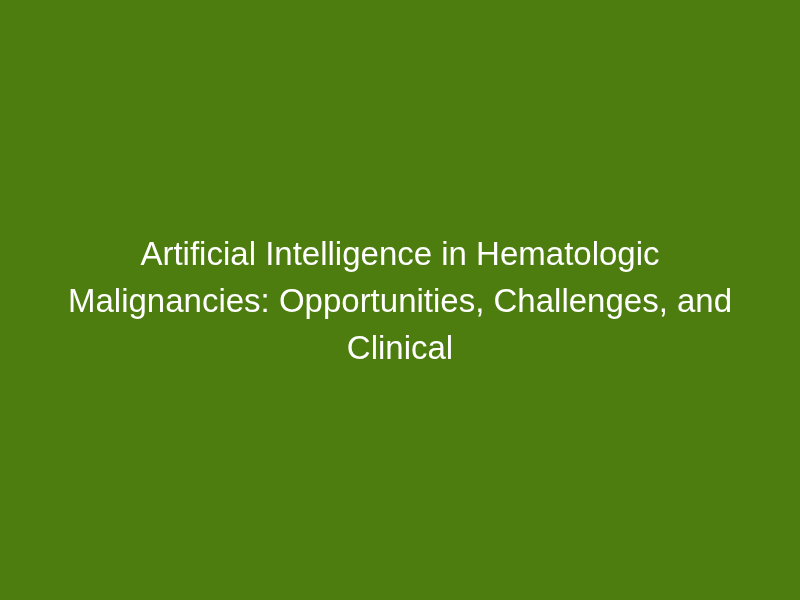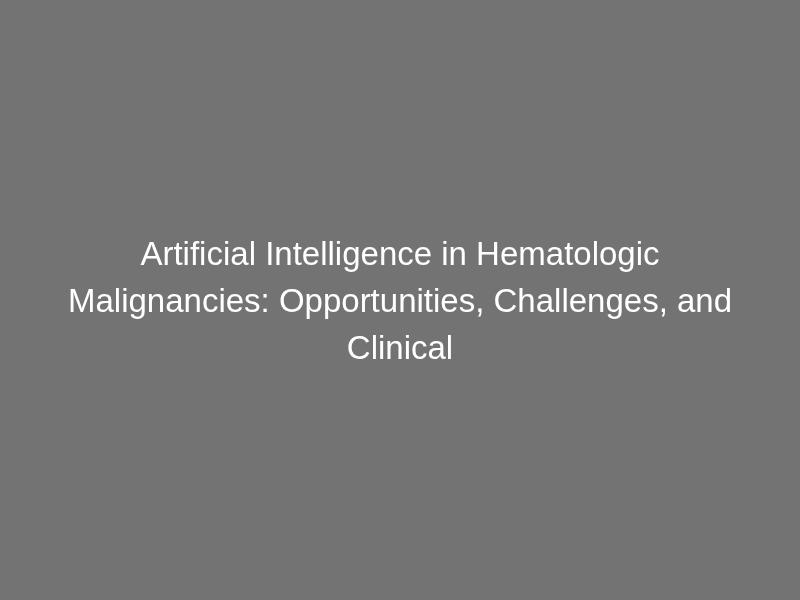--- a/index.html
+++ b/index.html
@@ -15,21 +15,21 @@
     font-family: "Liberation Sans", sans-serif;
   }
 
   .title-card {
     box-sizing: border-box;
     width: 800px;
     height: 600px;
     display: flex;
     align-items: center;
     justify-content: center;
-    background: #737373;
+    background: #4d7c0f;
   }
 
   .title-block {
     width: 680px;
     margin: 0;
     padding: 0;
     text-align: center;
   }
 
   .title-text {

